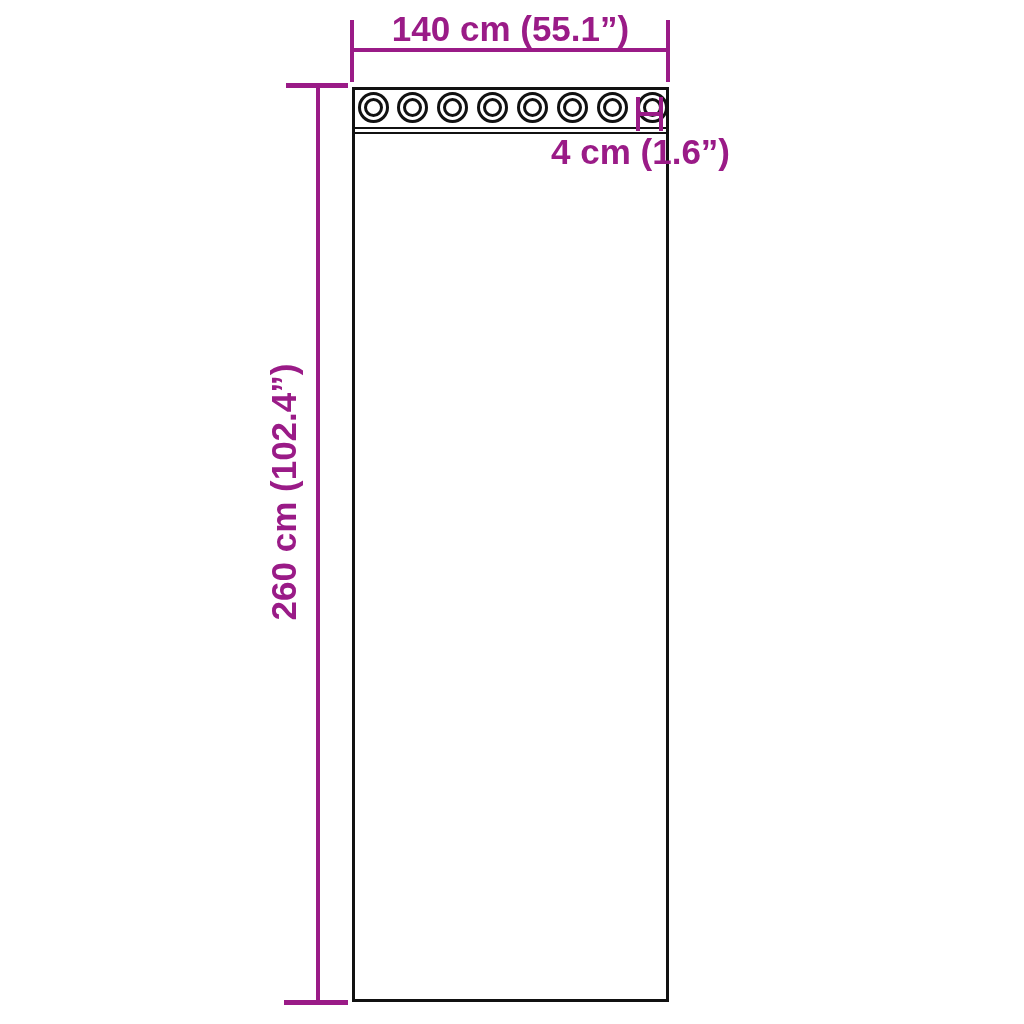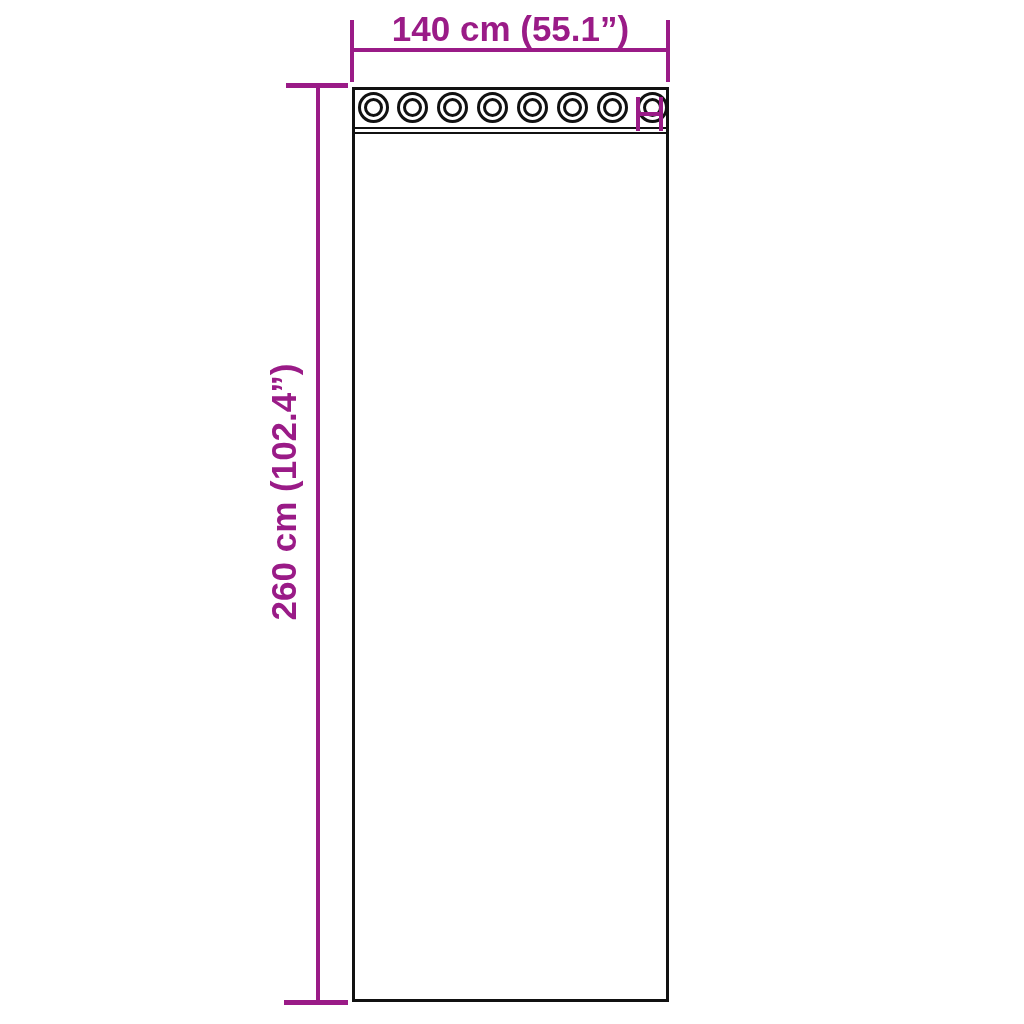--- a/index.html
+++ b/index.html
@@ -144,14 +144,15 @@
         </div>
         <div class="grommet" style="left: 281.52px;">
           <div class="grommet-hole"></div>
         </div>
       </div>
   </div>
 
   <div class="dim bracket-l"></div>
   <div class="dim bracket-r"></div>
   <div class="dim bracket-bar"></div>
+  <div class="dim-label label-grommet">4 cm (1.6”)</div>
 
 </div>
 
 </body></html>

